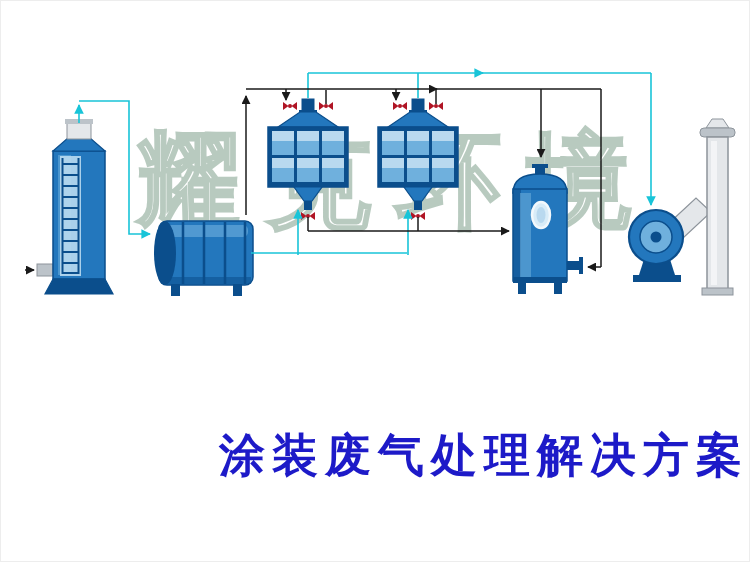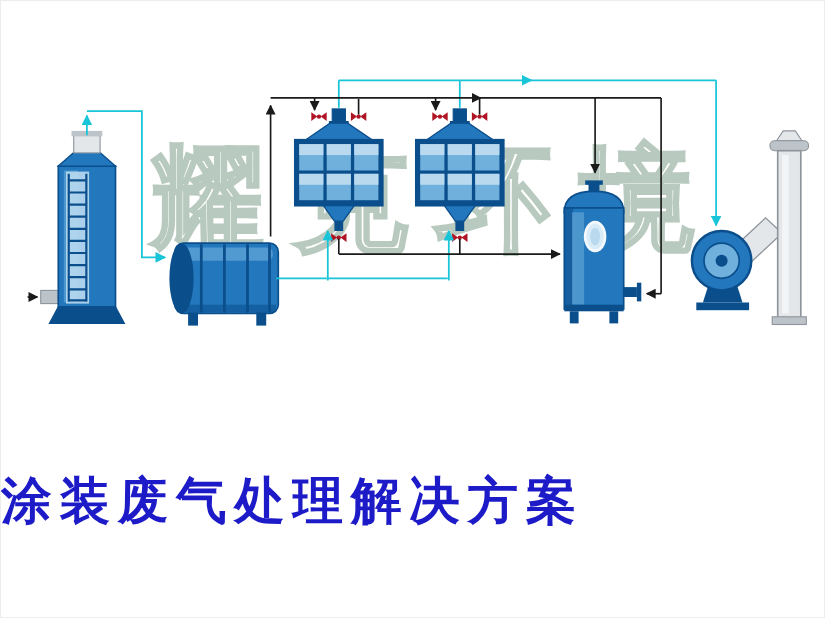--- a/index.html
+++ b/index.html
@@ -17,21 +17,21 @@
     font-size:104px; font-weight:bold; letter-spacing:26px; white-space:nowrap;
     color:var(--watermark-color,#8aa896);
     -webkit-text-fill-color:rgba(255,255,255,0.08);
     -webkit-text-stroke:2.5px var(--watermark-color,#8aa896);
     opacity:0.6;
     z-index:1;
   }
   .diagram-svg { position:absolute; left:0; top:0; z-index:2; }
   .title {
     position:absolute; left:0; right:0; top:424px; z-index:3;
-    text-align:left;
+    text-align:right;
     font-family:Liberation Sans, sans-serif;
     font-size:46px; font-weight:bold; letter-spacing:7px;
     color:var(--title-color,#1d1ac8);
     white-space:nowrap;
   }
   
   .f-dark  { fill:var(--equipment-dark,#0b4e8c); }
   .f-mid   { fill:var(--equipment-mid,#2377bd); }
   .f-light { fill:var(--equipment-light,#6fb0dd); }
   .f-panel { fill:var(--panel-light,#b9d9ef); }

